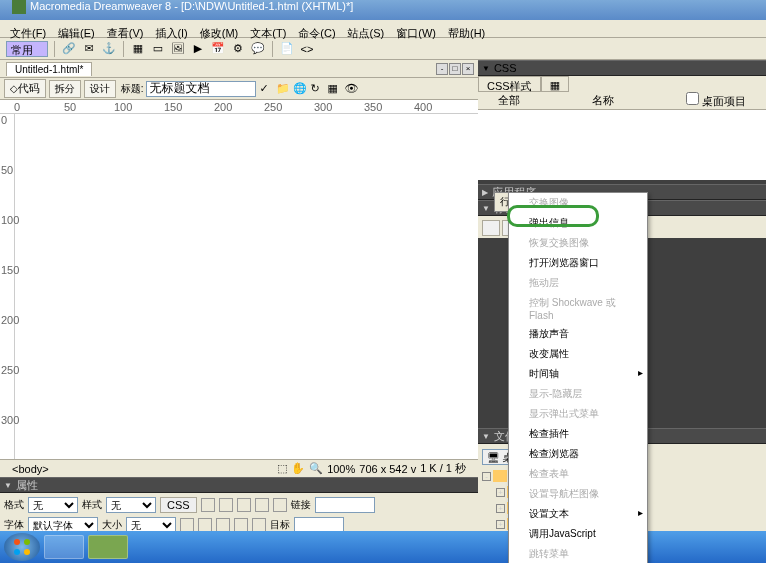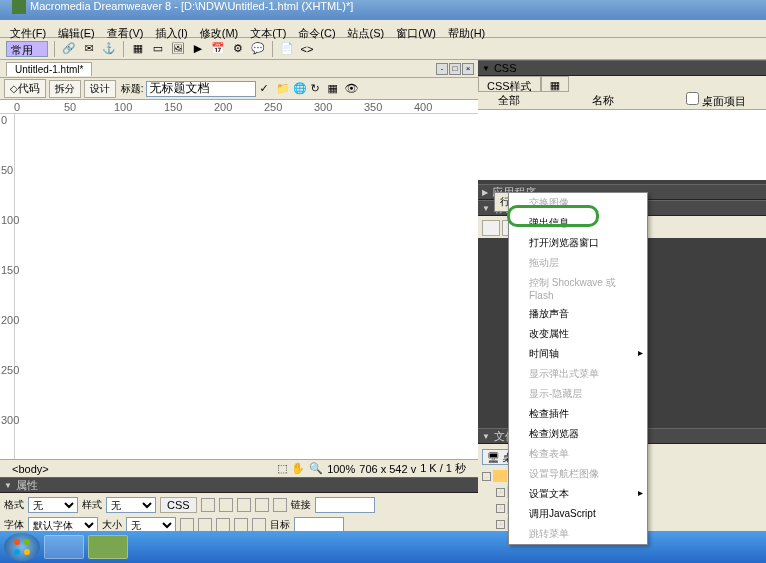--- a/index.html
+++ b/index.html
@@ -290,28 +290,29 @@
       </div>
     </div>
   </div>
 </div>
 
 <div class="behav-label">行为</div>
 
 <div class="context-menu">
   <div class="mi disabled">交换图像</div>
   <div class="mi">弹出信息</div>
+  <div class="mi disabled">恢复交换图像</div>
   <div class="mi">打开浏览器窗口</div>
   <div class="mi disabled">拖动层</div>
   <div class="mi disabled">控制 Shockwave 或 Flash</div>
   <div class="mi">播放声音</div>
   <div class="mi">改变属性</div>
   <div class="mi arrow">时间轴</div>
+  <div class="mi disabled">显示-隐藏层</div>
   <div class="mi disabled">显示弹出式菜单</div>
-  <div class="mi disabled">显示-隐藏层</div>
   <div class="mi">检查插件</div>
   <div class="mi">检查浏览器</div>
   <div class="mi disabled">检查表单</div>
   <div class="mi disabled">设置导航栏图像</div>
   <div class="mi arrow">设置文本</div>
   <div class="mi">调用JavaScript</div>
   <div class="mi disabled">跳转菜单</div>
 
 </div>
 

